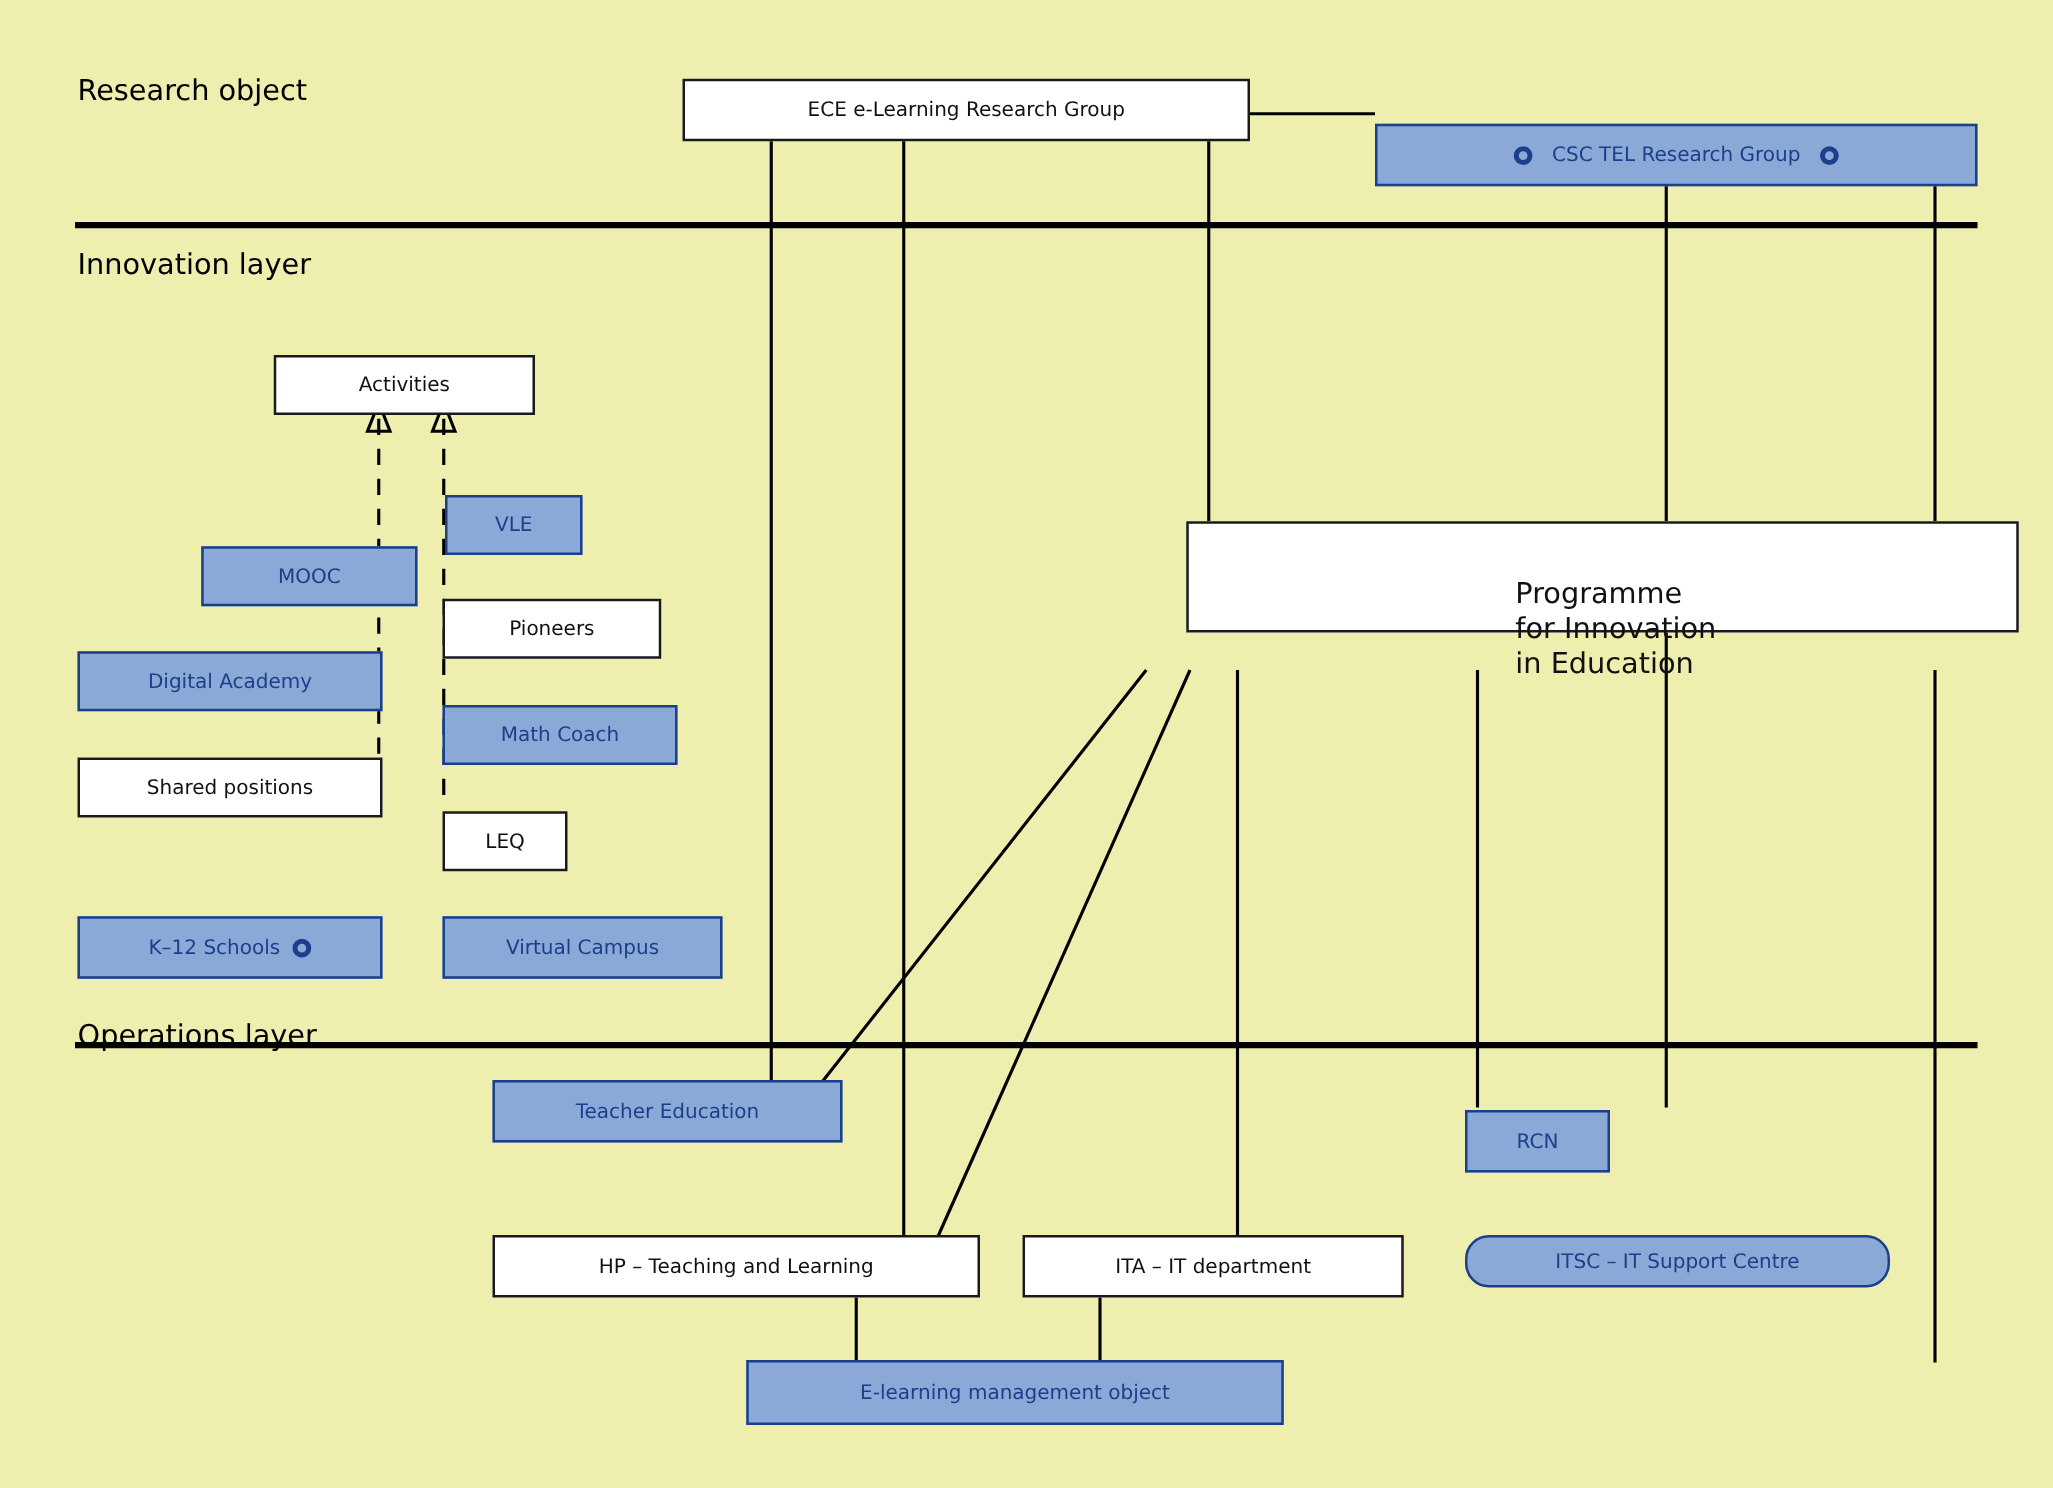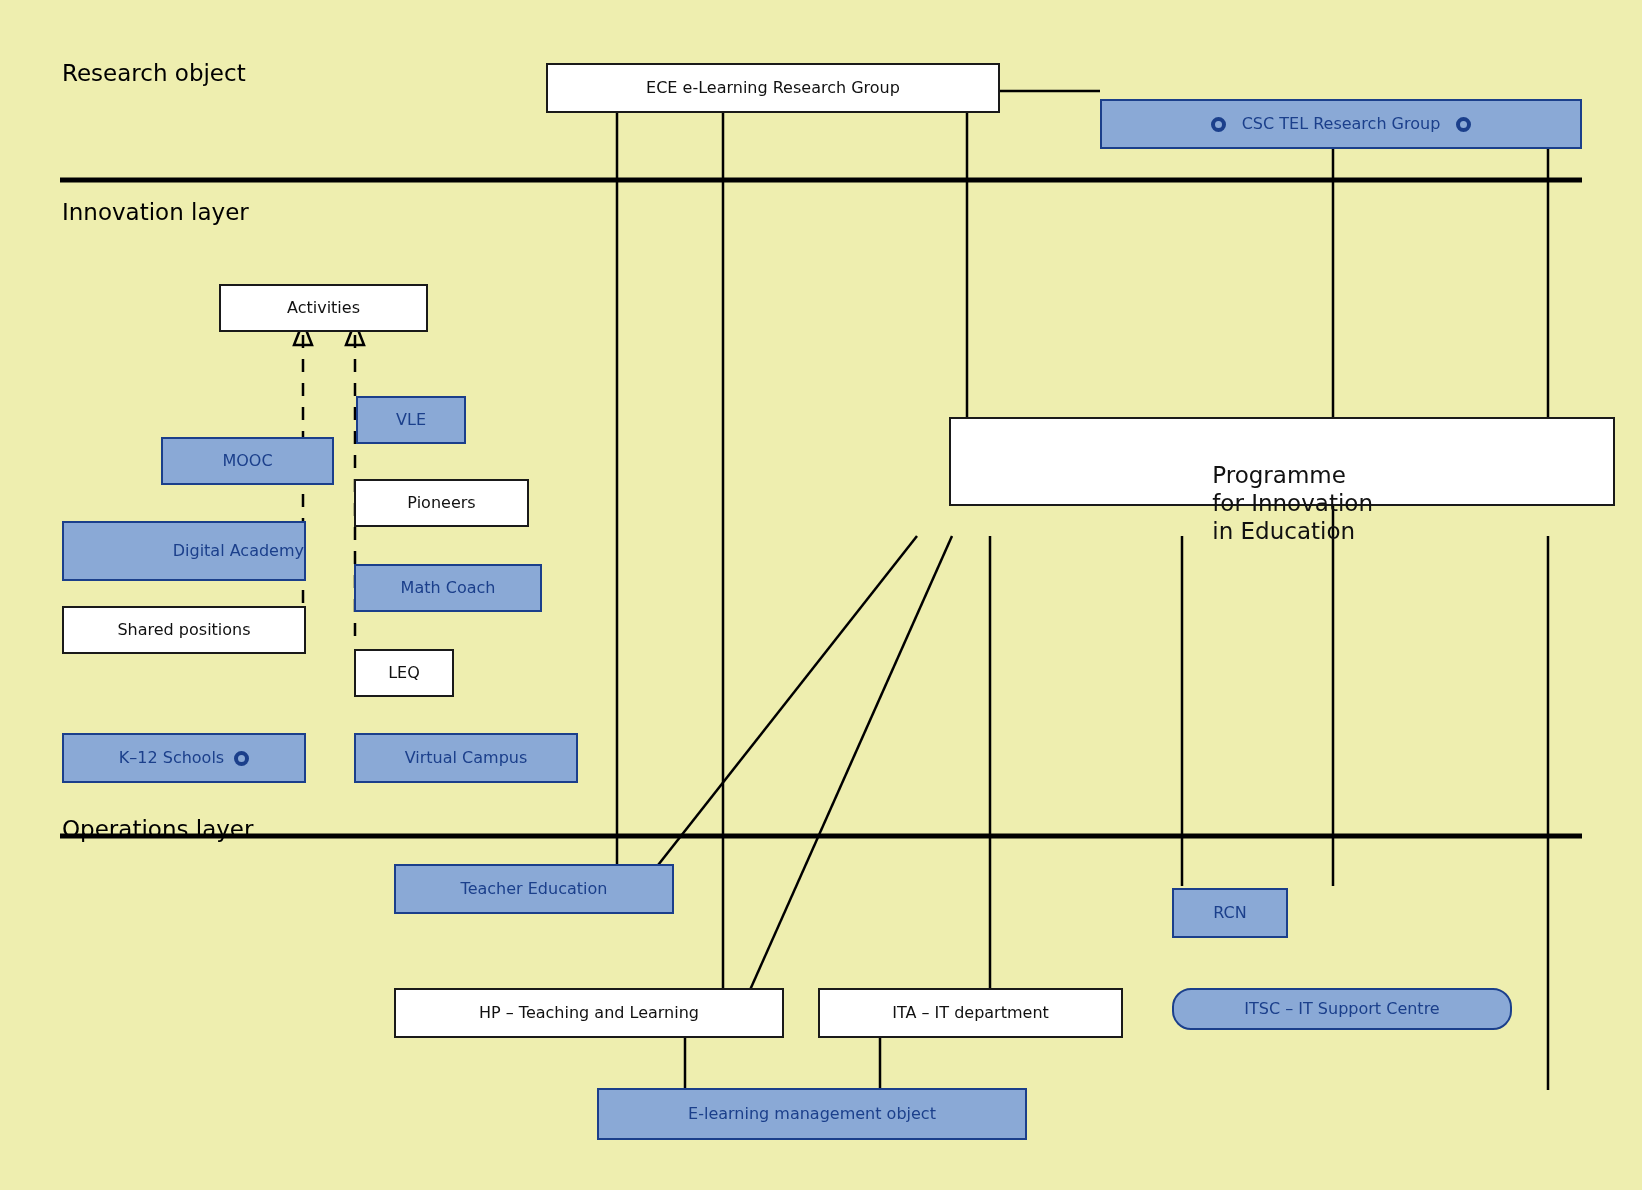--- a/index.html
+++ b/index.html
@@ -128,21 +128,21 @@
   </div>
 
   <div class="node blue" style="left:161px; top:437px; width:173px; height:48px;">
     <span class="lbl">MOOC</span>
   </div>
 
   <div class="node white" style="left:354px; top:479px; width:175px; height:48px;">
     <span class="lbl">Pioneers</span>
   </div>
 
-  <div class="node blue" style="left:62px; top:521px; width:244px; height:60px;justify-content:flex-end;">
+  <div class="node blue" style="left:62px; top:521px; width:244px; height:48px;">
     <span class="lbl">Digital Academy</span>
   </div>
 
   <div class="node blue" style="left:354px; top:564px; width:188px; height:48px;">
     <span class="lbl">Math Coach</span>
   </div>
 
   <div class="node white" style="left:62px; top:606px; width:244px; height:48px;">
     <span class="lbl">Shared positions</span>
   </div>

